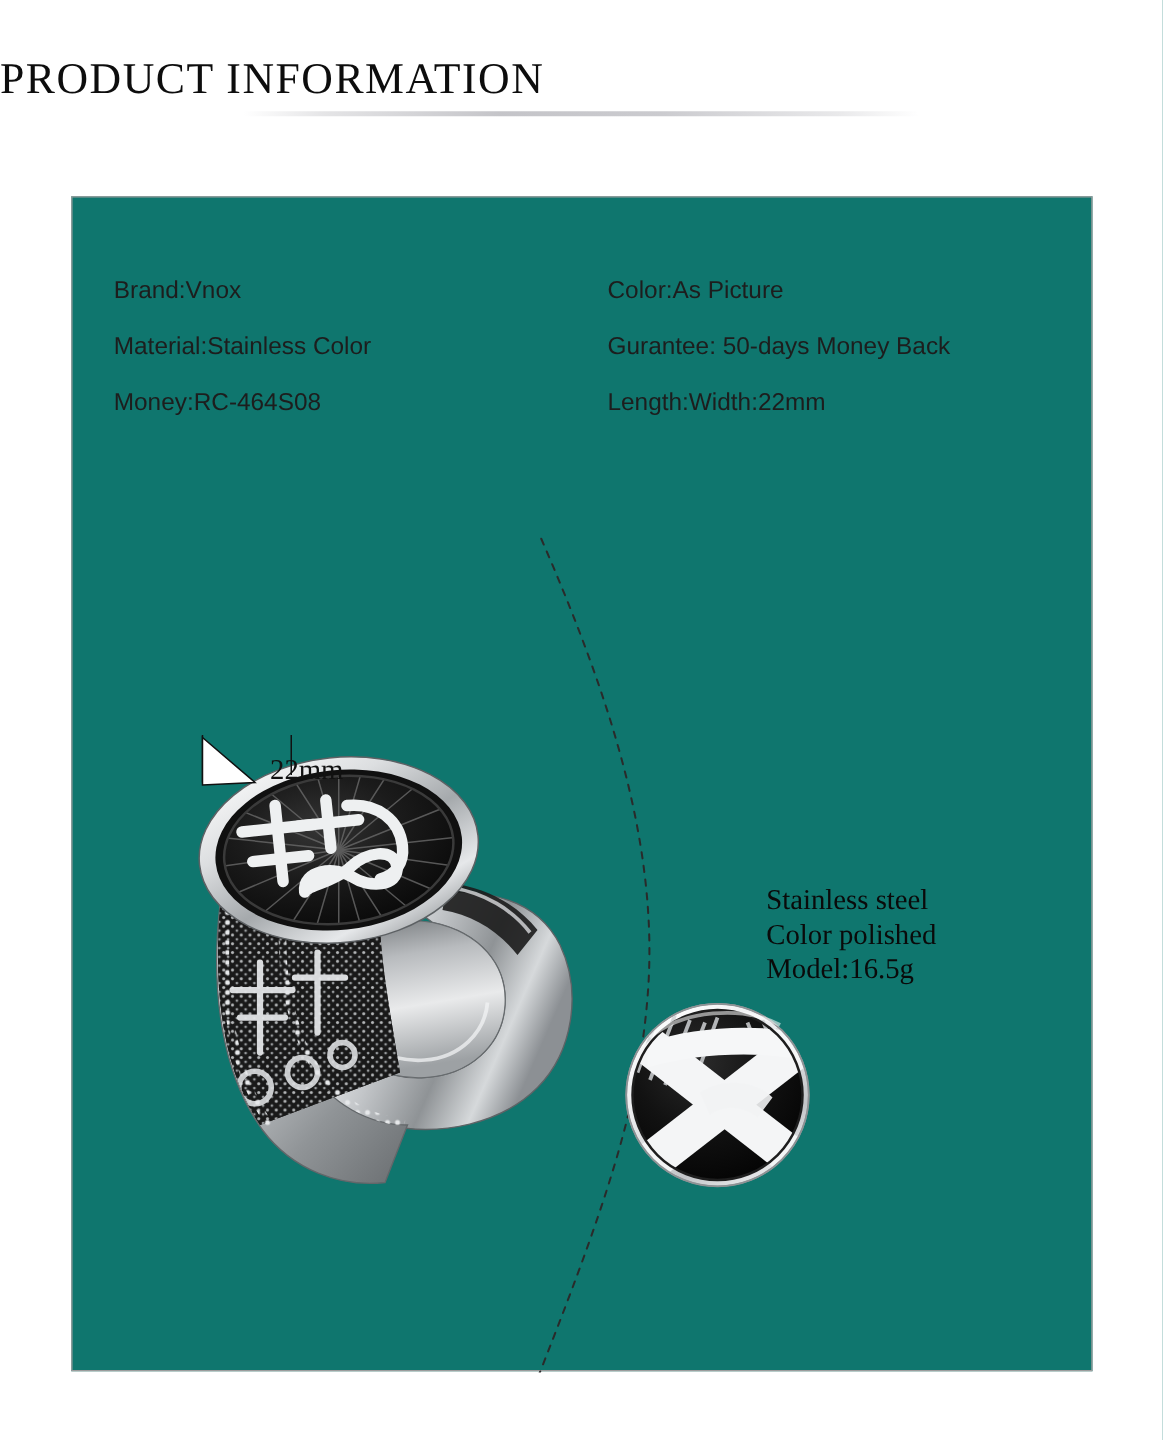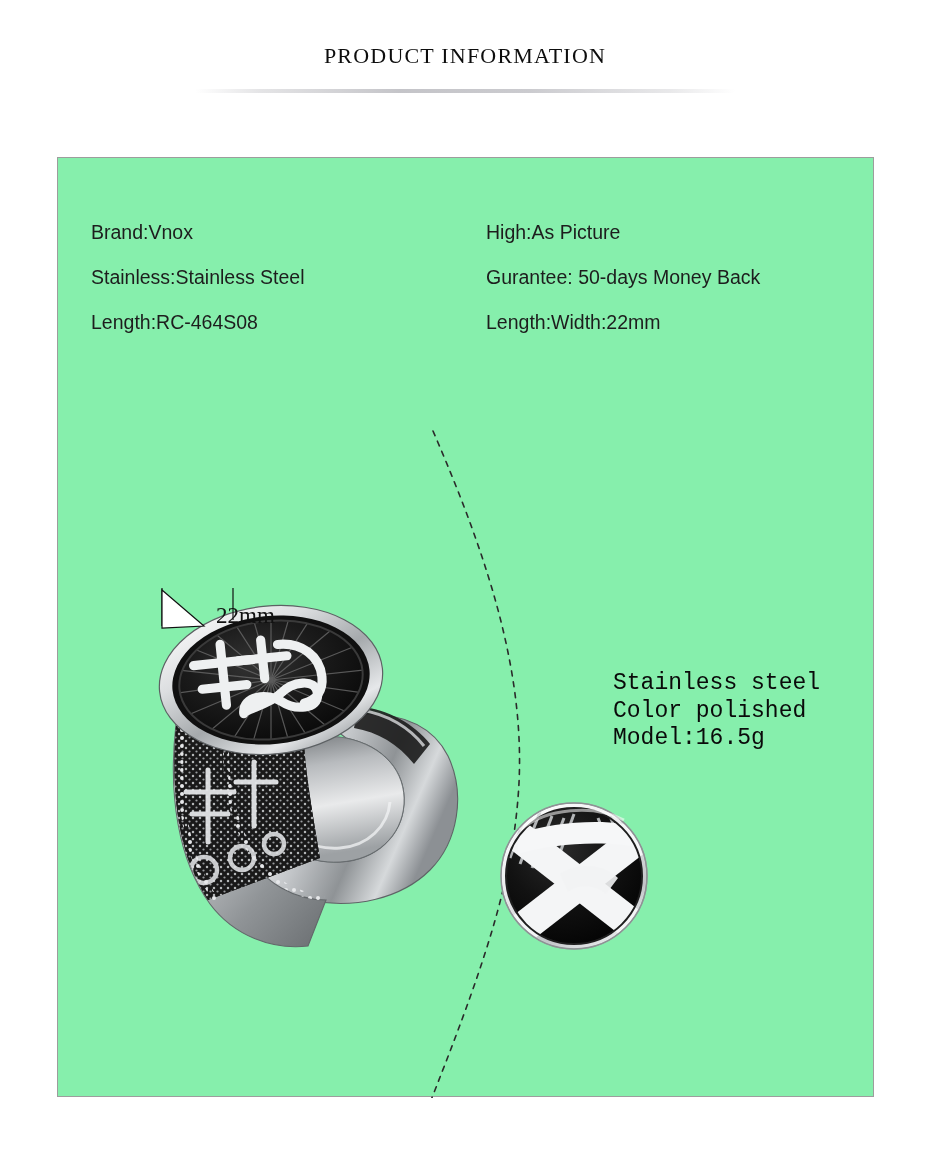--- a/index.html
+++ b/index.html
@@ -16,23 +16,22 @@
     font-family: "Liberation Sans", sans-serif;
     color: #1a1a1a;
   }
 
   
   #page-title {
     position: absolute;
     left: 0;
     top: 43px;
     width: 930px;
-    text-align: center;
     font-family: "Liberation Serif", serif;
-    font-size: 22px;
+    font-size: 35px;
     letter-spacing: 1.2px;
     color: #0d0d0d;
     white-space: nowrap;
   }
 
   
   #title-divider {
     position: absolute;
     left: 195px;
     top: 89px;
@@ -49,21 +48,21 @@
 
   
   #info-panel {
     position: absolute;
     left: 57px;
     top: 157px;
     width: 817px;
     height: 940px;
     border: 1px solid #9d9d9d;
     box-sizing: border-box;
-    background: #86efac;
+    background: #0f766e;
   }
 
   
   .spec-col {
     position: absolute;
     font-size: 19.5px;
     line-height: 45px;
     color: #1d1d1d;
     white-space: nowrap;
   }
@@ -90,46 +89,46 @@
     font-size: 23px;
     color: #111111;
     white-space: nowrap;
     font-family: Liberation Serif, serif;
   }
 
   
   #detail-notes {
     position: absolute;
     left: 555px;
-    top: 512px;
-    font-family: Liberation Mono, monospace;
+    top: 548px;
+    font-family: Liberation Serif, serif;
     font-size: 23px;
     line-height: 27.5px;
     color: #0a0a0a;
     white-space: nowrap;
   }
   #detail-notes span { display: block; }
 </style>
 </head>
 <body>
 
 <div id="page-title">PRODUCT INFORMATION</div>
 
 <div id="title-divider"></div>
 
 <div id="info-panel">
 
   <div id="spec-col-left" class="spec-col">
     <span class="spec-line">Brand:Vnox</span>
-    <span class="spec-line">Stainless:Stainless Steel</span>
-    <span class="spec-line">Length:RC-464S08</span>
+    <span class="spec-line">Material:Stainless Color</span>
+    <span class="spec-line">Money:RC-464S08</span>
   </div>
 
   <div id="spec-col-right" class="spec-col">
-    <span class="spec-line">High:As Picture</span>
+    <span class="spec-line">Color:As Picture</span>
     <span class="spec-line">Gurantee: 50-days Money Back</span>
     <span class="spec-line">Length:Width:22mm</span>
   </div>
 
   <div id="photo-stage">
     <svg width="817" height="940" viewBox="0 0 817 940" xmlns="http://www.w3.org/2000/svg">
       <defs>
 
         <linearGradient id="steelBand" x1="0" y1="0" x2="1" y2="0.35">
           <stop offset="0" stop-color="#7e8286"></stop>

